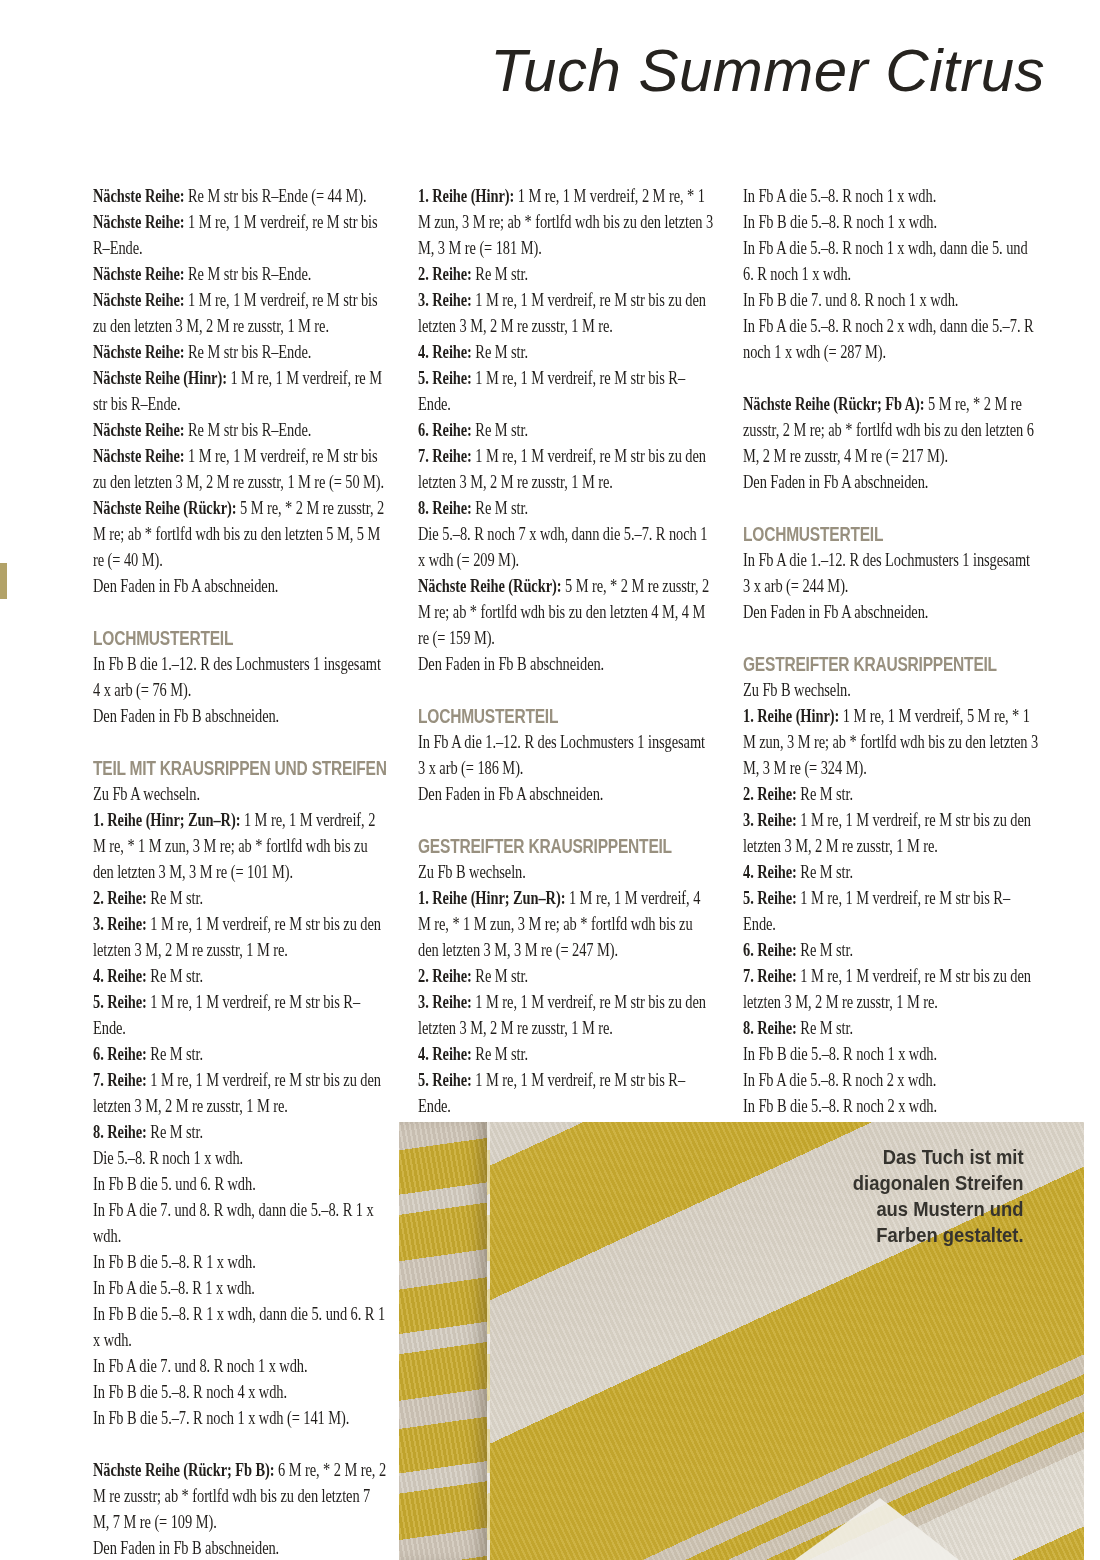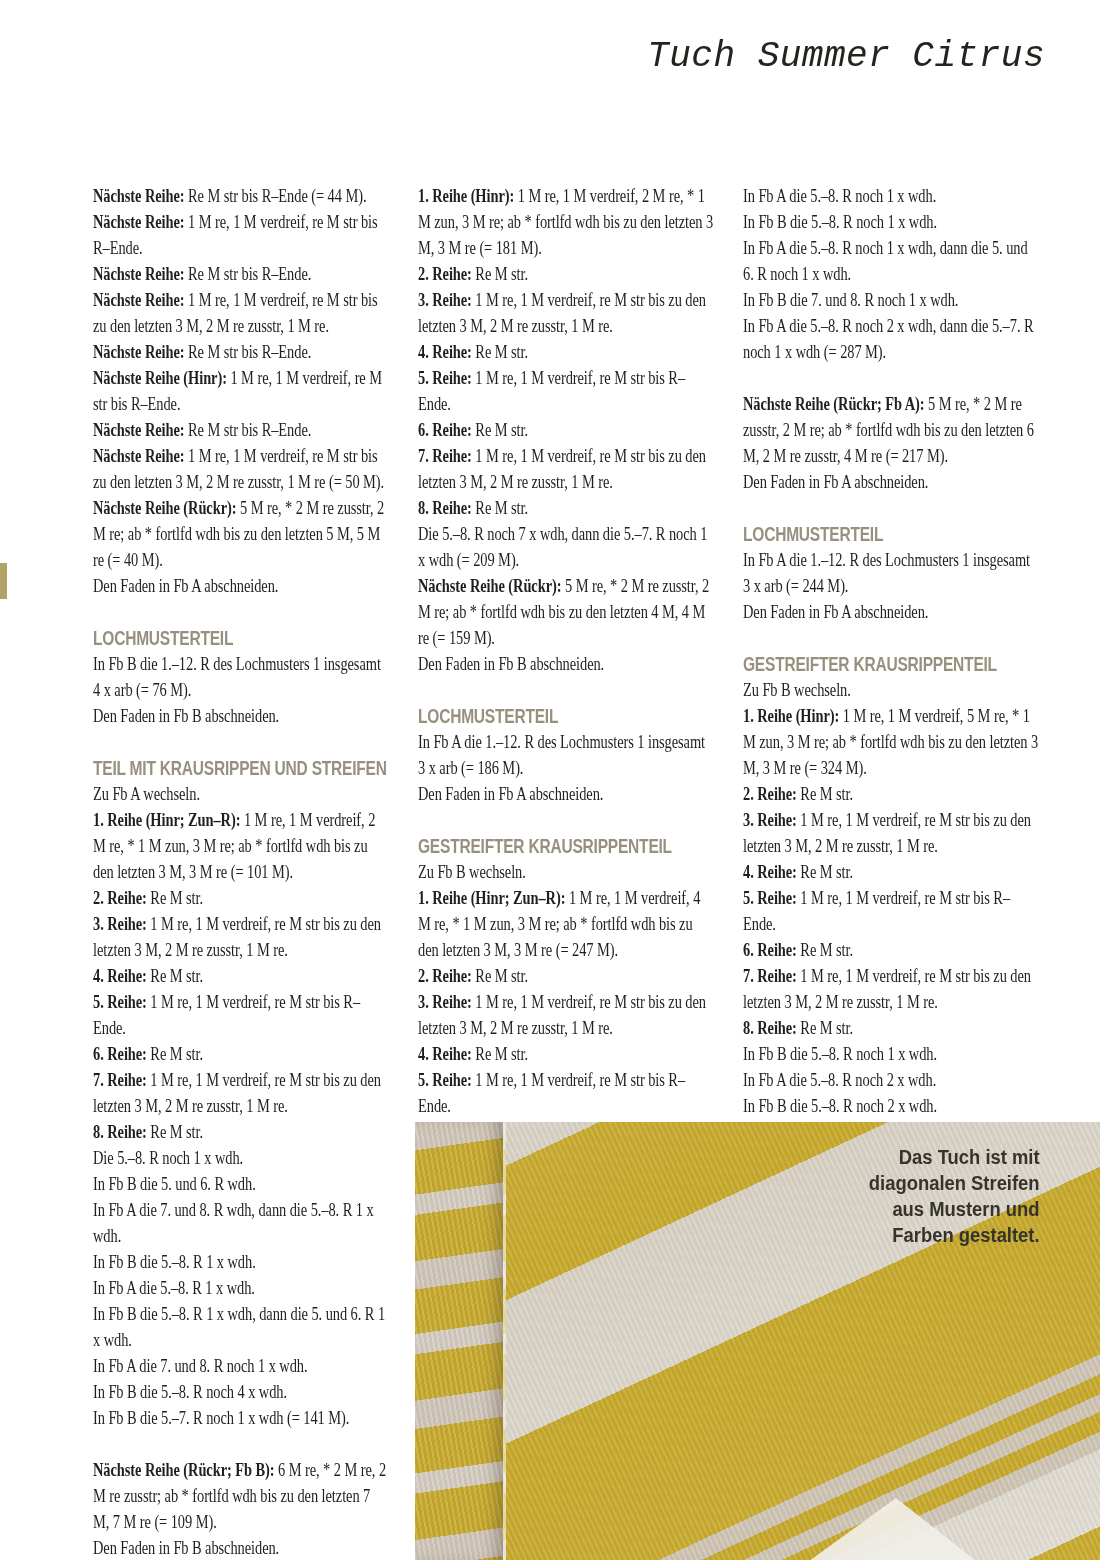--- a/index.html
+++ b/index.html
@@ -1,21 +1,21 @@
 <!DOCTYPE html>
 <html><head>
 <meta charset="utf-8">
 <style>
   html,body{margin:0;padding:0;}
   body{width:1100px;height:1560px;position:relative;background:#ffffff;overflow:hidden;
        font-family:"Liberation Serif",serif;-webkit-font-smoothing:antialiased;}
   .page{position:absolute;inset:0;}
 
   .page-title{position:absolute;top:36px;right:55px;font-style:italic;font-weight:400;
-       font-size:36px;letter-spacing:0.5px;color:#26231f;font-family:Liberation Mono, monospace;}
+       font-size:60px;letter-spacing:0.5px;color:#26231f;font-family:Liberation Sans, sans-serif;}
 
   .edge-tab{position:absolute;left:0;top:563px;width:7px;height:36px;background:#b2a268;}
 
   .col{position:absolute;top:183px;width:400px;transform:scaleX(0.74);transform-origin:0 0;
        font-size:19.5px;line-height:26px;color:#211e1b;letter-spacing:-0.1px;}
   .col-1{left:93px;}
   .col-2{left:418px;}
   .col-3{left:743px;}
   .col p{margin:0;}
   .col strong{font-weight:bold;}
@@ -31,21 +31,21 @@
          radial-gradient(circle at 30% 32%, #ffffff 1.2px, transparent 1.7px),
          radial-gradient(circle at 52% 32%, #ffffff 1.2px, transparent 1.7px),
          radial-gradient(circle at 74% 32%, #ffffff 1.2px, transparent 1.7px),
          radial-gradient(circle at 30% 55%, #ffffff 1.2px, transparent 1.7px),
          radial-gradient(circle at 52% 55%, #ffffff 1.2px, transparent 1.7px),
          radial-gradient(circle at 74% 55%, #ffffff 1.2px, transparent 1.7px),
          radial-gradient(circle at 41% 78%, #ffffff 1.2px, transparent 1.7px),
          radial-gradient(circle at 63% 78%, #ffffff 1.2px, transparent 1.7px),
          #17140f;}
 
-  .shawl-photo{position:absolute;left:415px;top:1122px;width:685px;height:438px;overflow:hidden;
+  .shawl-photo{position:absolute;left:399px;top:1122px;width:685px;height:438px;overflow:hidden;
        background:
          repeating-linear-gradient(65deg, rgba(255,255,255,0.10) 0 2px, rgba(82,70,40,0.05) 2px 5px),
          linear-gradient(155deg,
            #d9d3c8 0px,   #d9d3c8 78px,
            #c9ab30 78px,  #c7a92c 200px,
            #d8d1c5 200px, #ddd7cc 330px,
            #c7a92c 330px, #c9ab30 500px,
            #cfc5b5 500px, #cfc5b5 518px,
            #c7a92c 518px, #c7a92c 536px,
            #cfc5b5 536px, #cfc5b5 552px,

